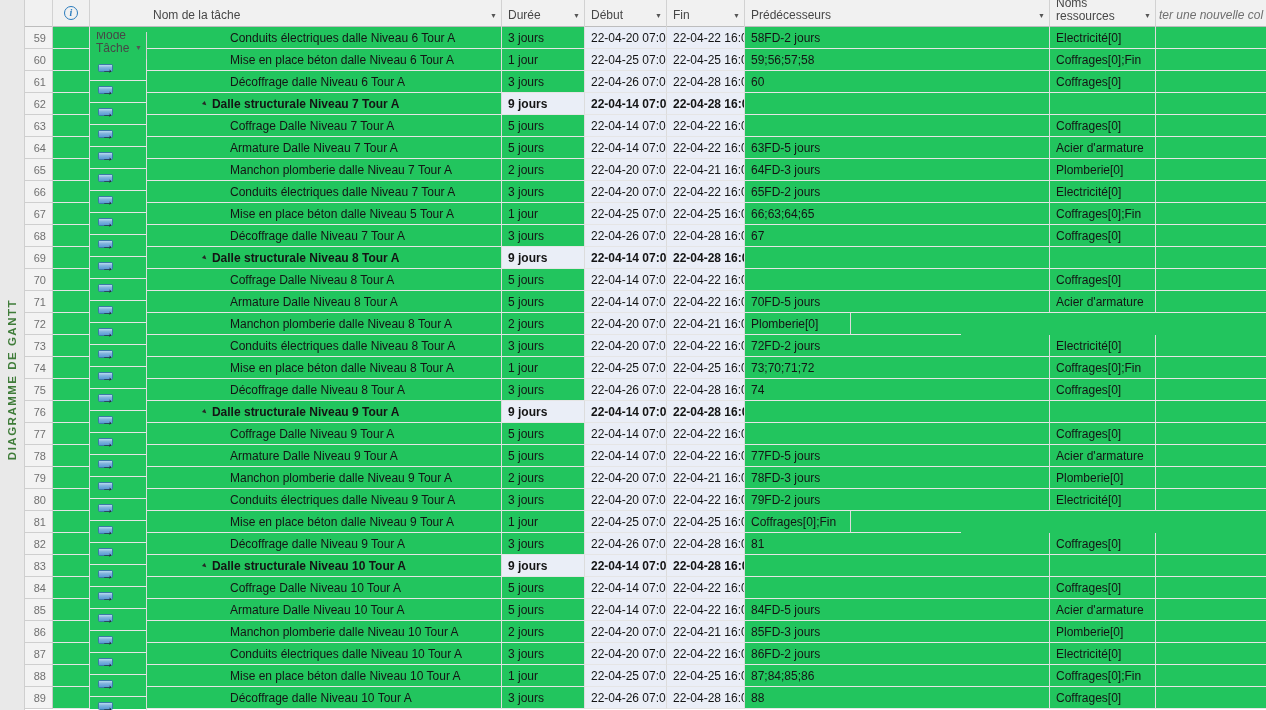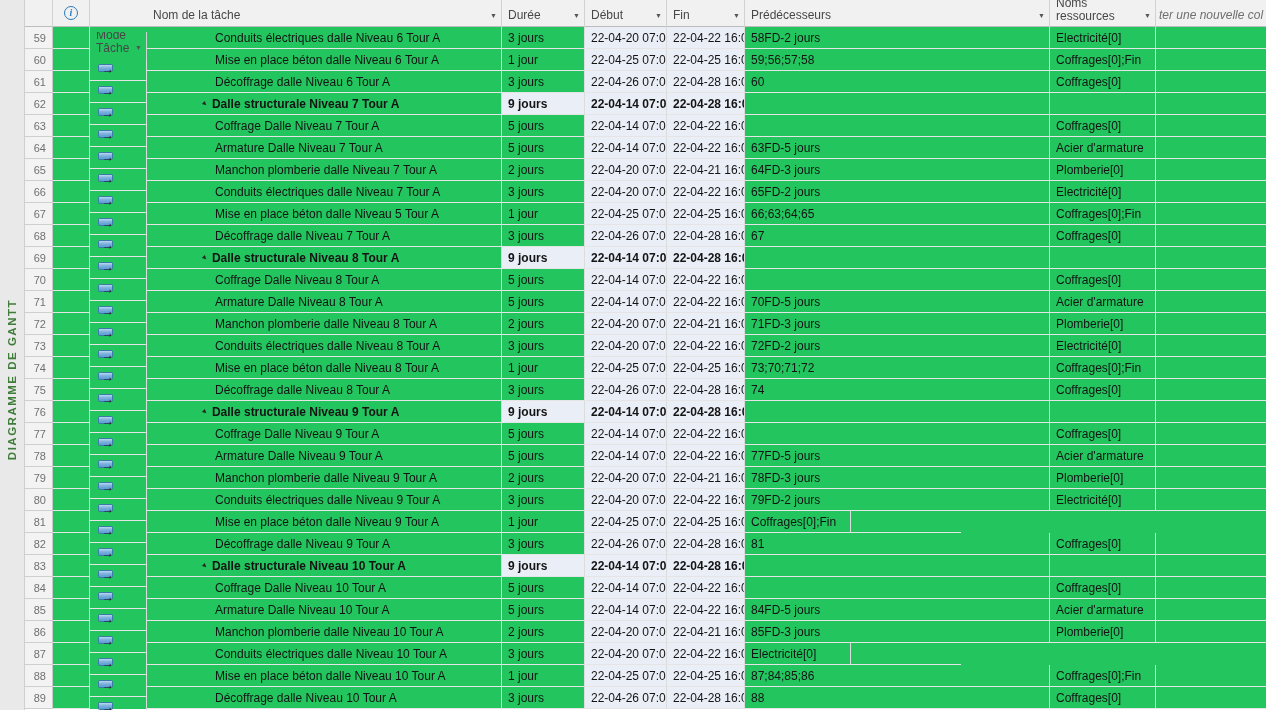--- a/index.html
+++ b/index.html
@@ -56,21 +56,21 @@
   .cell.c-sta, .cell.c-fin { background:#eaeef7; }
   .row.summary .cell.c-dur { background:#eaeef7; }
   .row.summary .c-name, .row.summary .c-dur,
   .row.summary .c-sta,  .row.summary .c-fin { font-weight:bold; }
 
   
   .cell.c-name { padding-left:54px; }
   .tri { display:none; font-size:7px; color:#262626; transform:rotate(-45deg);
          margin-right:4px; line-height:7px; }
   .row.summary .tri { display:inline-block; }
-  .row:not(.summary) .name-text { margin-left:14px; }
+  .row:not(.summary) .name-text { margin-left:29px; }
 
   
   .cell.c-mode { padding-left:8px; }
   .mode-ic { position:relative; width:16px; height:14px; }
   .mode-bar { position:absolute; left:0; top:1px; width:15px; height:8px; border-radius:1.5px;
               border:1px solid #3c78a8;
               background:linear-gradient(#b8d8f0 0%, #7fb2dd 45%, #5b9bd5 100%); }
   .mode-arrow { position:absolute; left:4px; top:-1px; font-size:12px; color:#1a1a1a;
                 line-height:14px; }
 </style>
@@ -399,21 +399,20 @@
         <span class="mode-arrow">→</span>
       </span>
     </div>
     <div class="cell c-name">
 
       <span class="name-text">Manchon plomberie dalle Niveau 8 Tour A</span>
     </div>
     <div class="cell c-dur">2 jours</div>
     <div class="cell c-sta">22-04-20 07:00</div>
     <div class="cell c-fin">22-04-21 16:00</div>
-    <div class="cell c-pre">71FD-3 jours</div>
     <div class="cell c-res">Plomberie[0]</div>
     <div class="cell c-add"></div>
   </div>
         <div class="row">
     <div class="cell c-num">73</div>
     <div class="cell c-info"></div>
     <div class="cell c-mode">
       <span class="mode-ic">
         <span class="mode-bar"></span>
         <span class="mode-arrow">→</span>
@@ -698,20 +697,21 @@
         <span class="mode-arrow">→</span>
       </span>
     </div>
     <div class="cell c-name">
 
       <span class="name-text">Conduits électriques dalle Niveau 10 Tour A</span>
     </div>
     <div class="cell c-dur">3 jours</div>
     <div class="cell c-sta">22-04-20 07:00</div>
     <div class="cell c-fin">22-04-22 16:00</div>
+    <div class="cell c-pre">86FD-2 jours</div>
     <div class="cell c-res">Electricité[0]</div>
     <div class="cell c-add"></div>
   </div>
         <div class="row">
     <div class="cell c-num">88</div>
     <div class="cell c-info"></div>
     <div class="cell c-mode">
       <span class="mode-ic">
         <span class="mode-bar"></span>
         <span class="mode-arrow">→</span>

